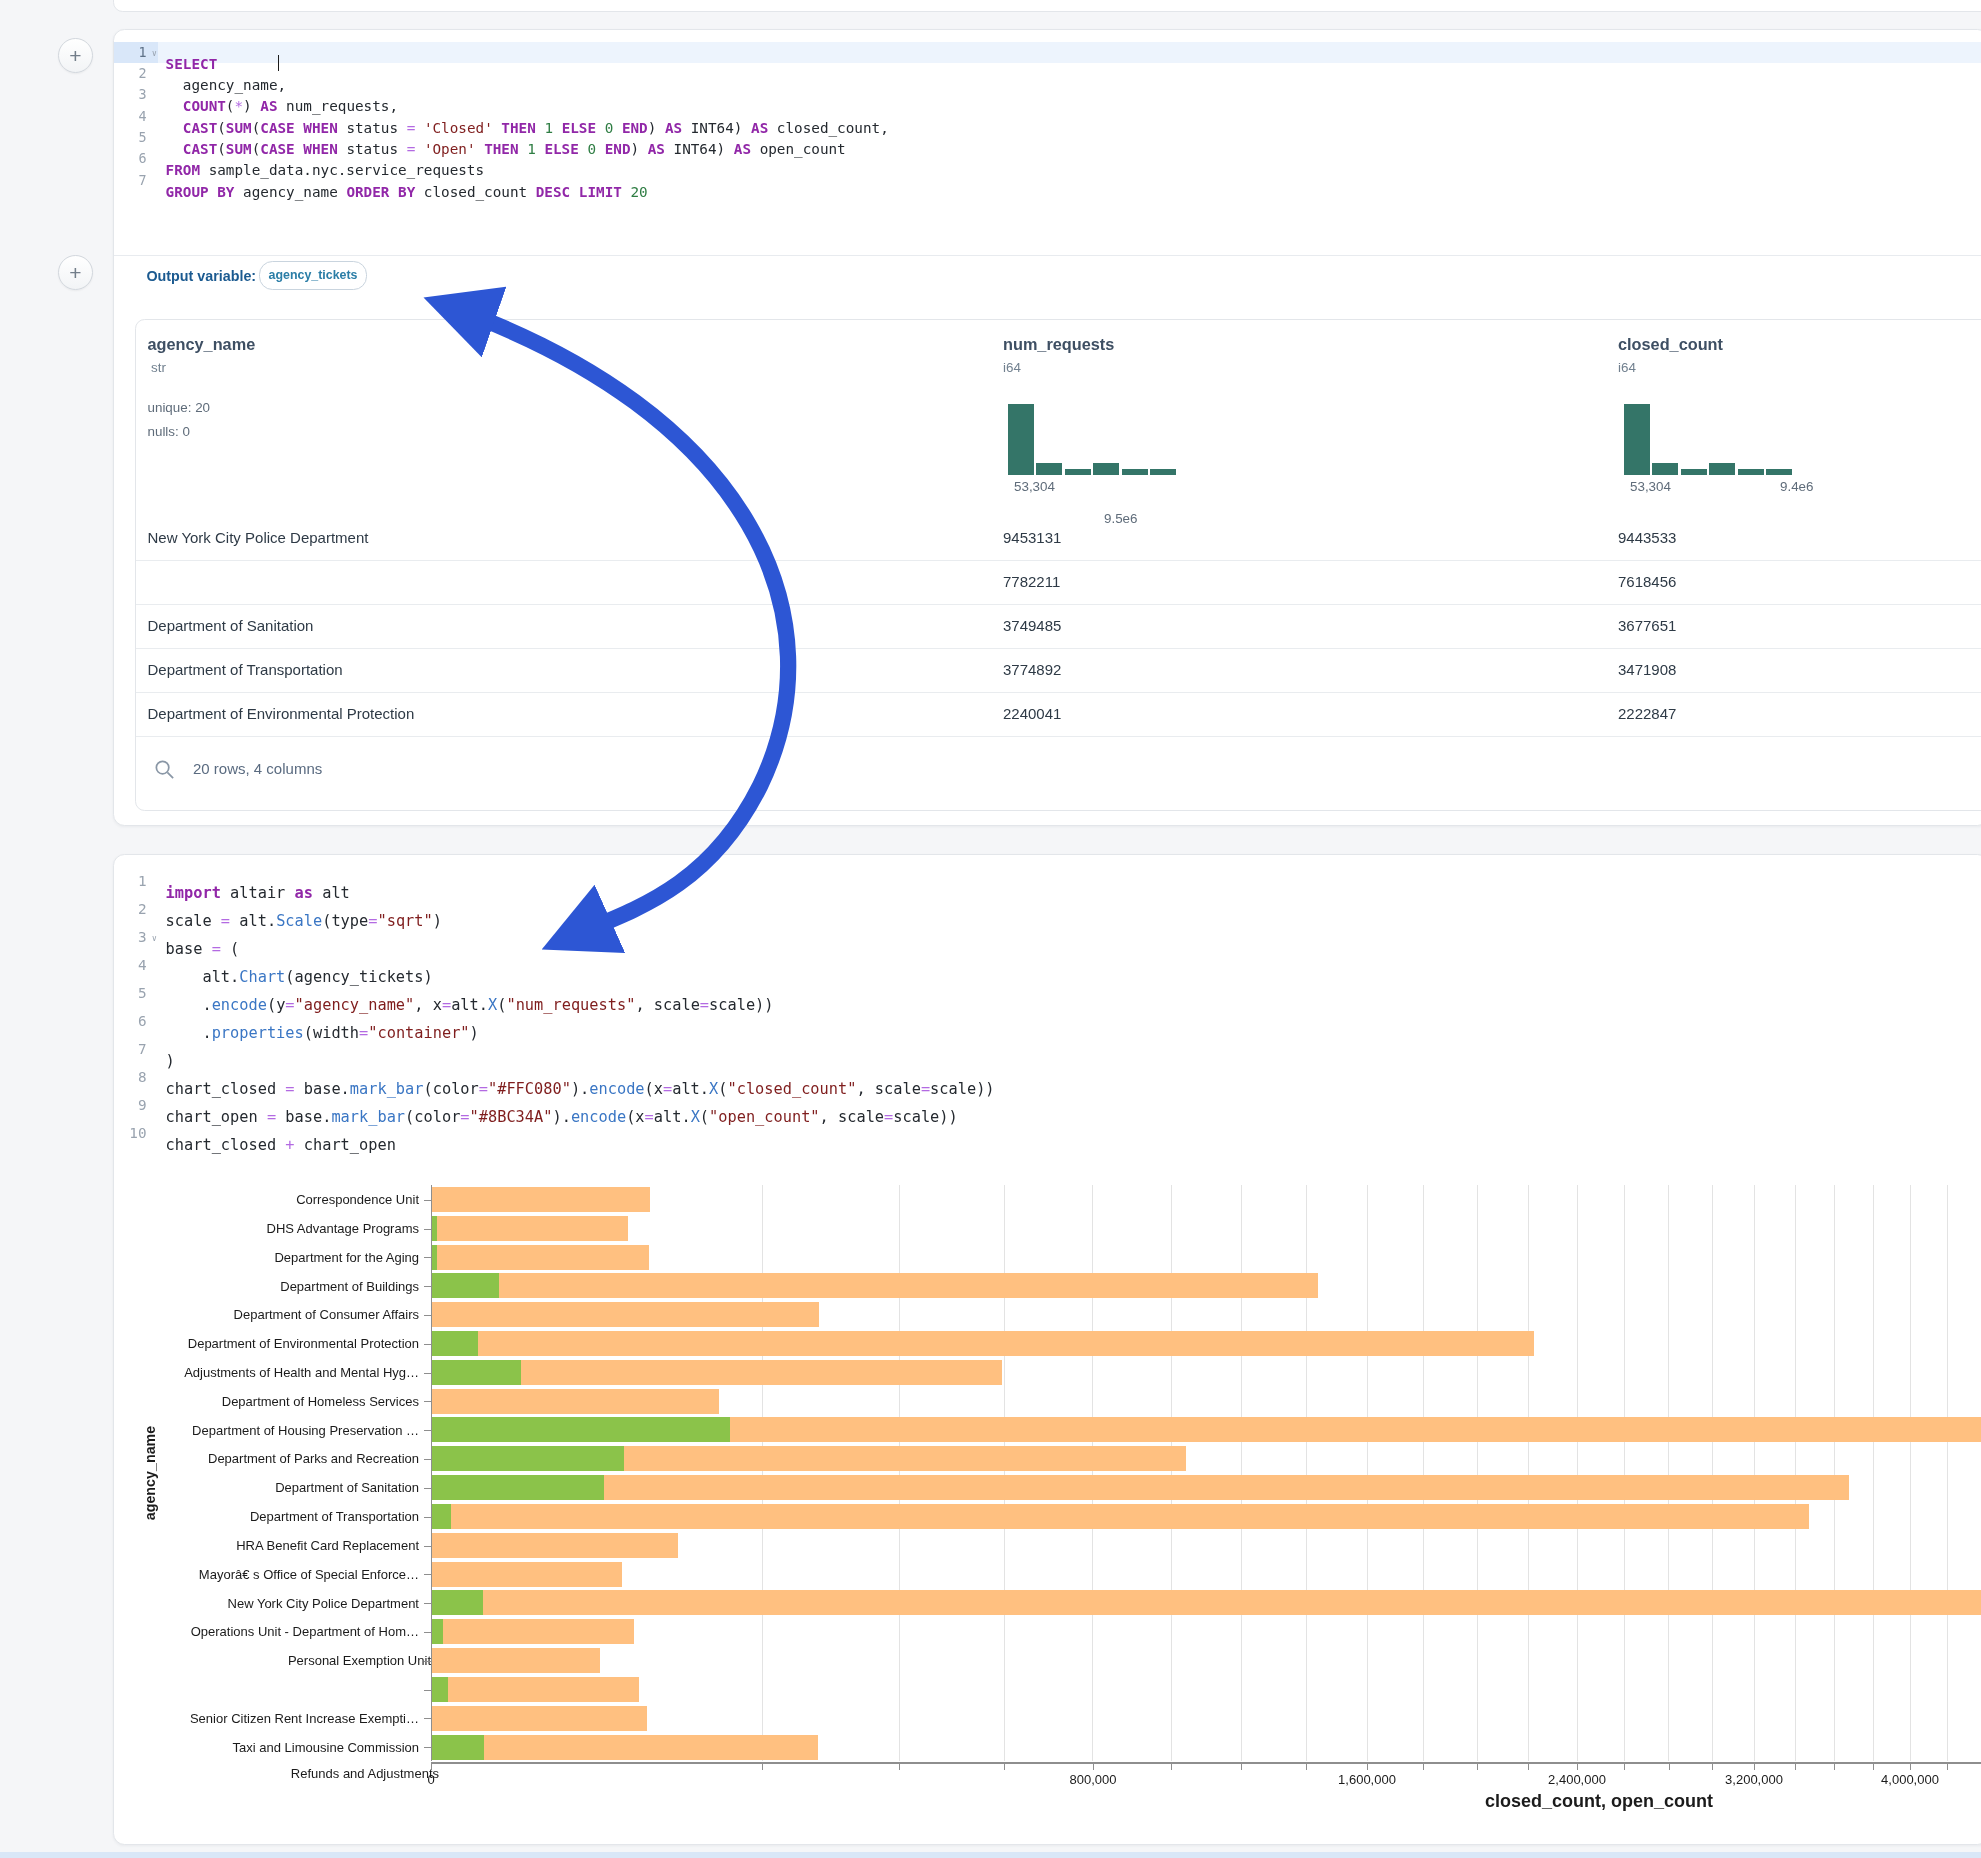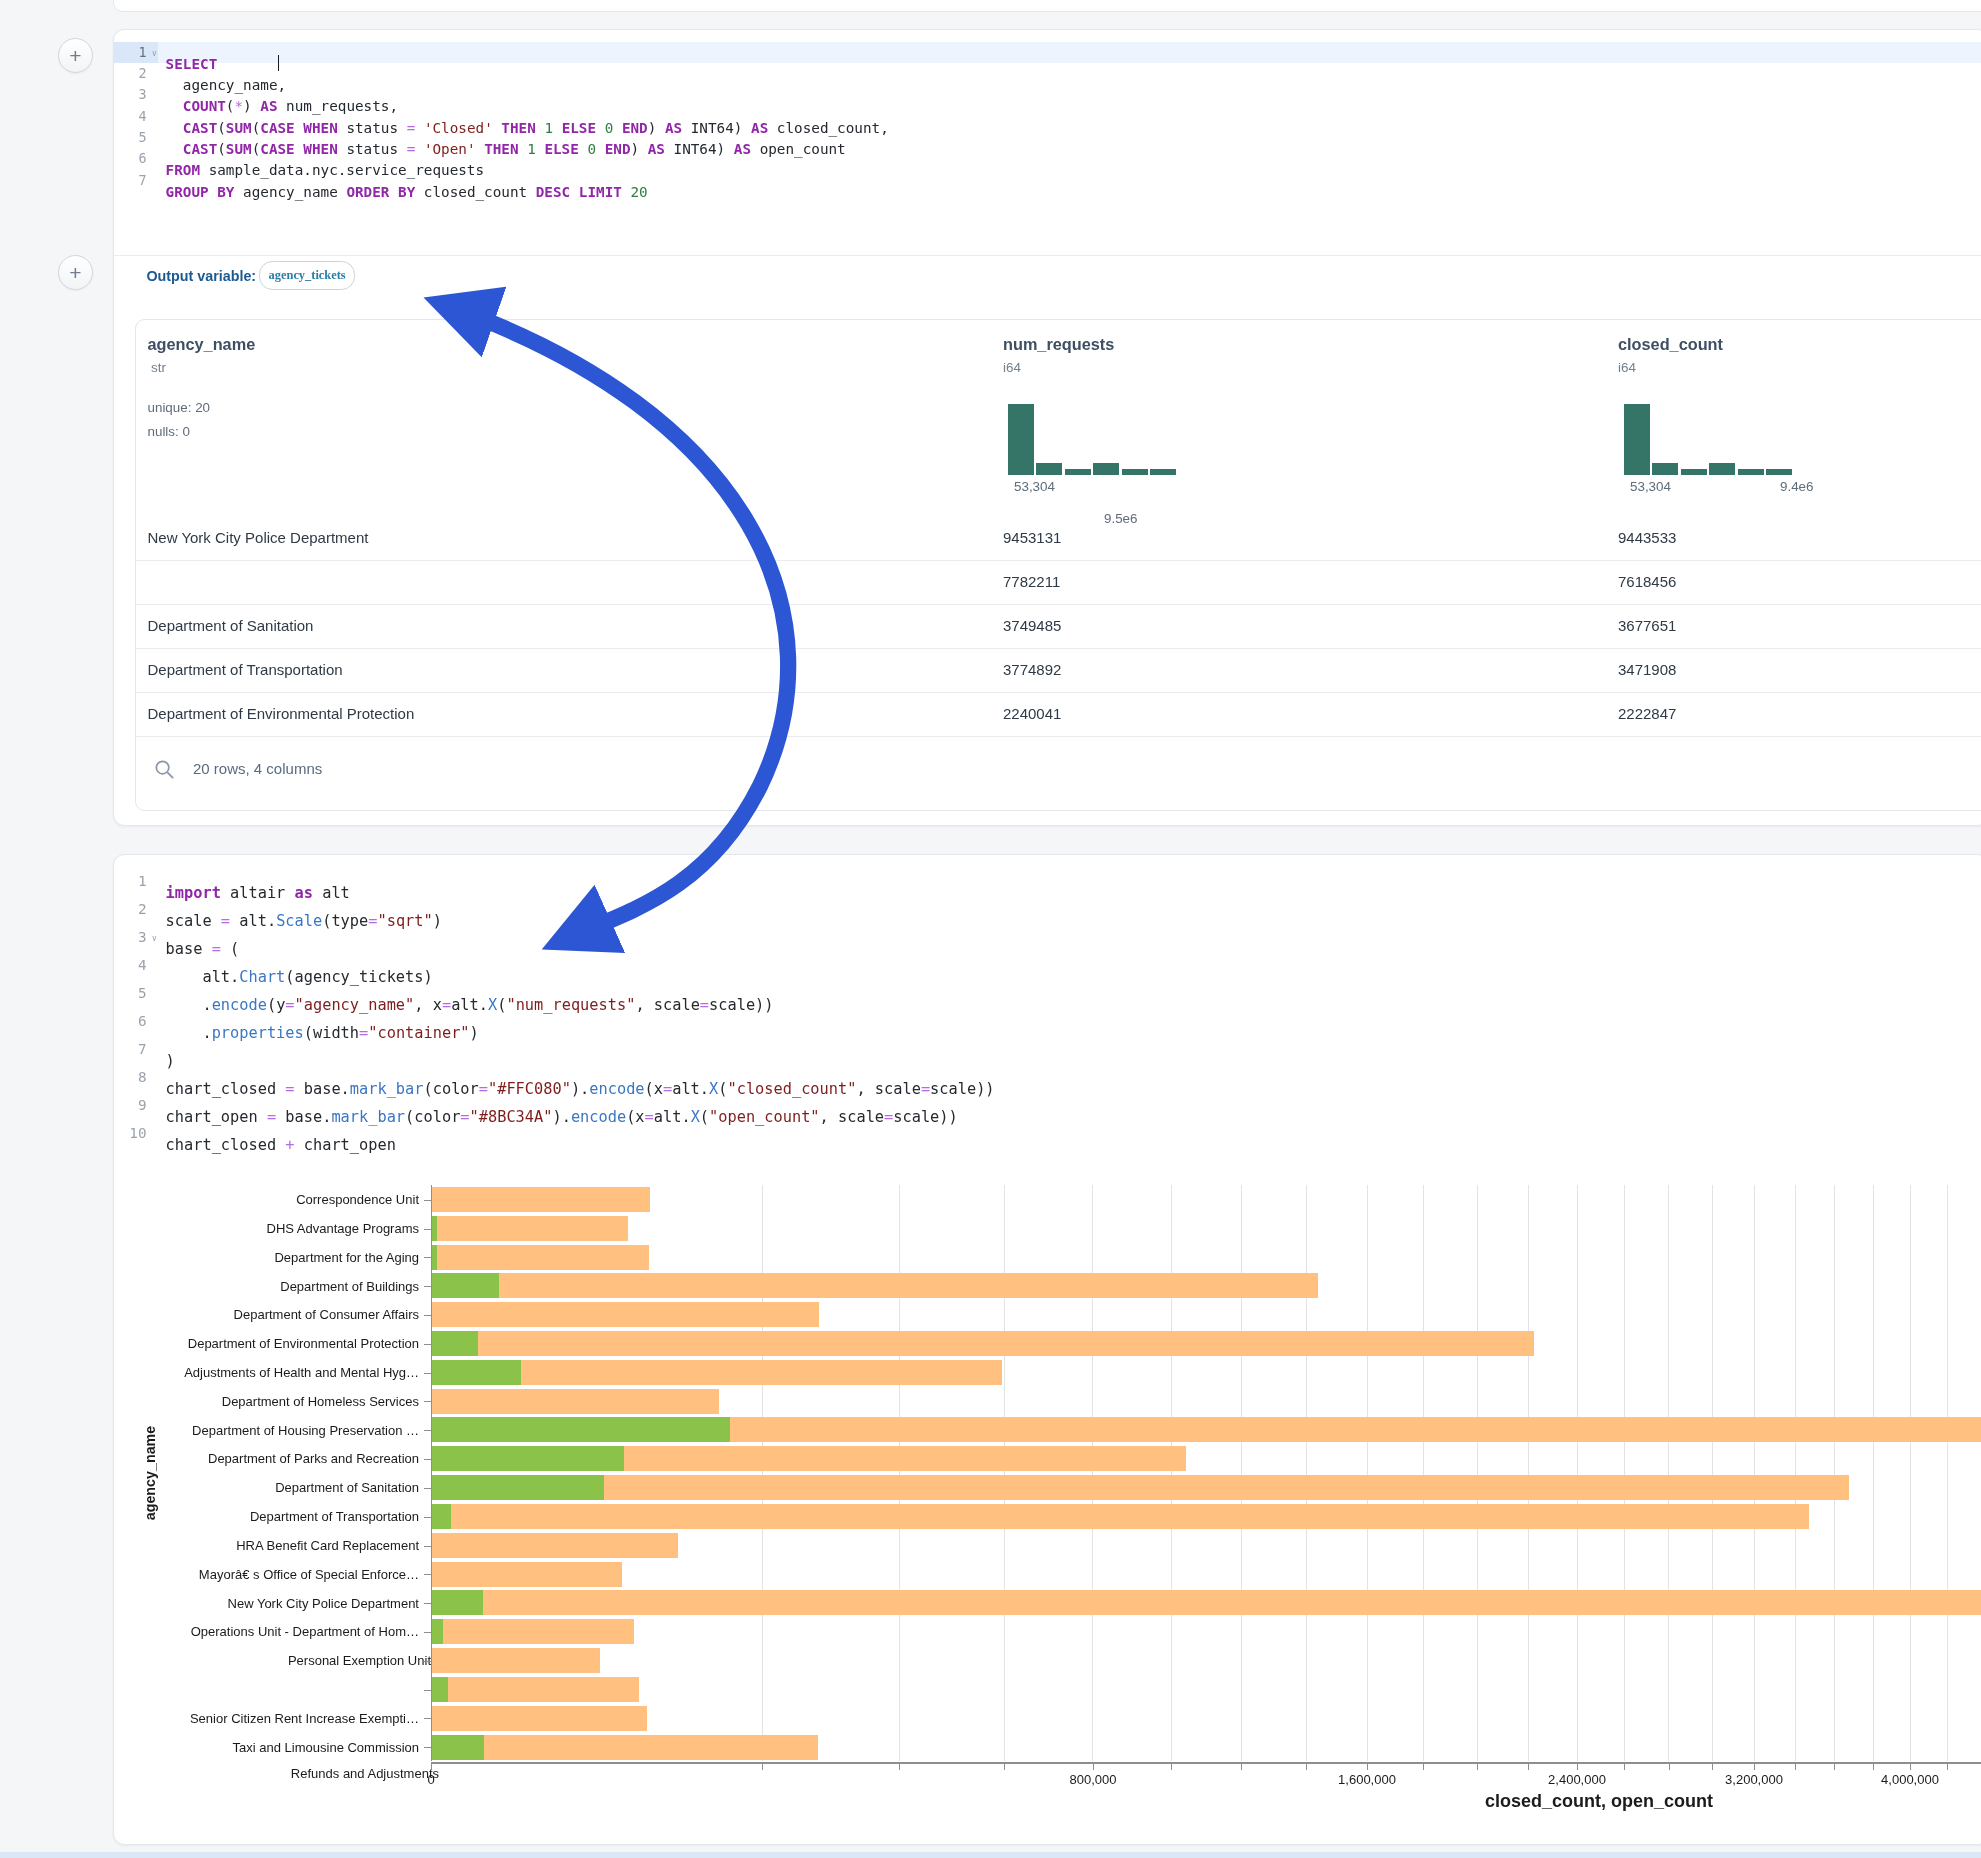--- a/index.html
+++ b/index.html
@@ -28,21 +28,21 @@
   .tok-n{color:#2e7d43;}
   .tok-o{color:#b36ae2;}
   .tok-f{color:#3a76c4;}
   .tok-p{color:#24292f;}
   .caret{display:inline-block;width:1.9px;height:16.3px;background:#1b1b1b;vertical-align:-2.9px;}
   
   .outrow-border{position:absolute;left:0;right:0;top:225px;border-top:1px solid #e8ebef;}
   .outvar-label{position:absolute;left:32.5px;top:238px;font-size:14.3px;font-weight:bold;color:#1b5a90;}
   .outvar-pill{position:absolute;left:145px;top:231px;height:27px;max-width:109px;overflow:hidden;
                border:1px solid #c9d4de;border-radius:13.4px;background:#fff;padding:0 8.6px;
-               line-height:27px;font-size:12.4px;font-weight:bold;color:#2a7da6;white-space:nowrap;cursor:pointer;font-family:Liberation Serif, serif;}
+               line-height:27px;font-size:12.4px;font-weight:bold;color:#2a7da6;white-space:nowrap;cursor:pointer;}
   
   .dtable{position:absolute;left:21px;top:289px;width:1902px;height:490px;border:1px solid #e3e6ea;
           border-radius:9.6px;background:#fff;overflow:hidden;}
   .th-name{position:absolute;top:15.3px;font-size:16.3px;font-weight:bold;color:#3e4f63;}
   .th-type{position:absolute;top:40px;font-size:13.4px;color:#71808f;}
   .th-meta{position:absolute;font-size:13.4px;color:#5f6c7a;}
   .hist{position:absolute;top:84px;height:71px;display:flex;align-items:flex-end;gap:2.4px;}
   .hist-bar{width:26px;}
   .hist-lab{position:absolute;top:159px;font-size:13.4px;color:#5f6c7a;}
   .trows{position:absolute;left:0;right:0;top:196px;}

